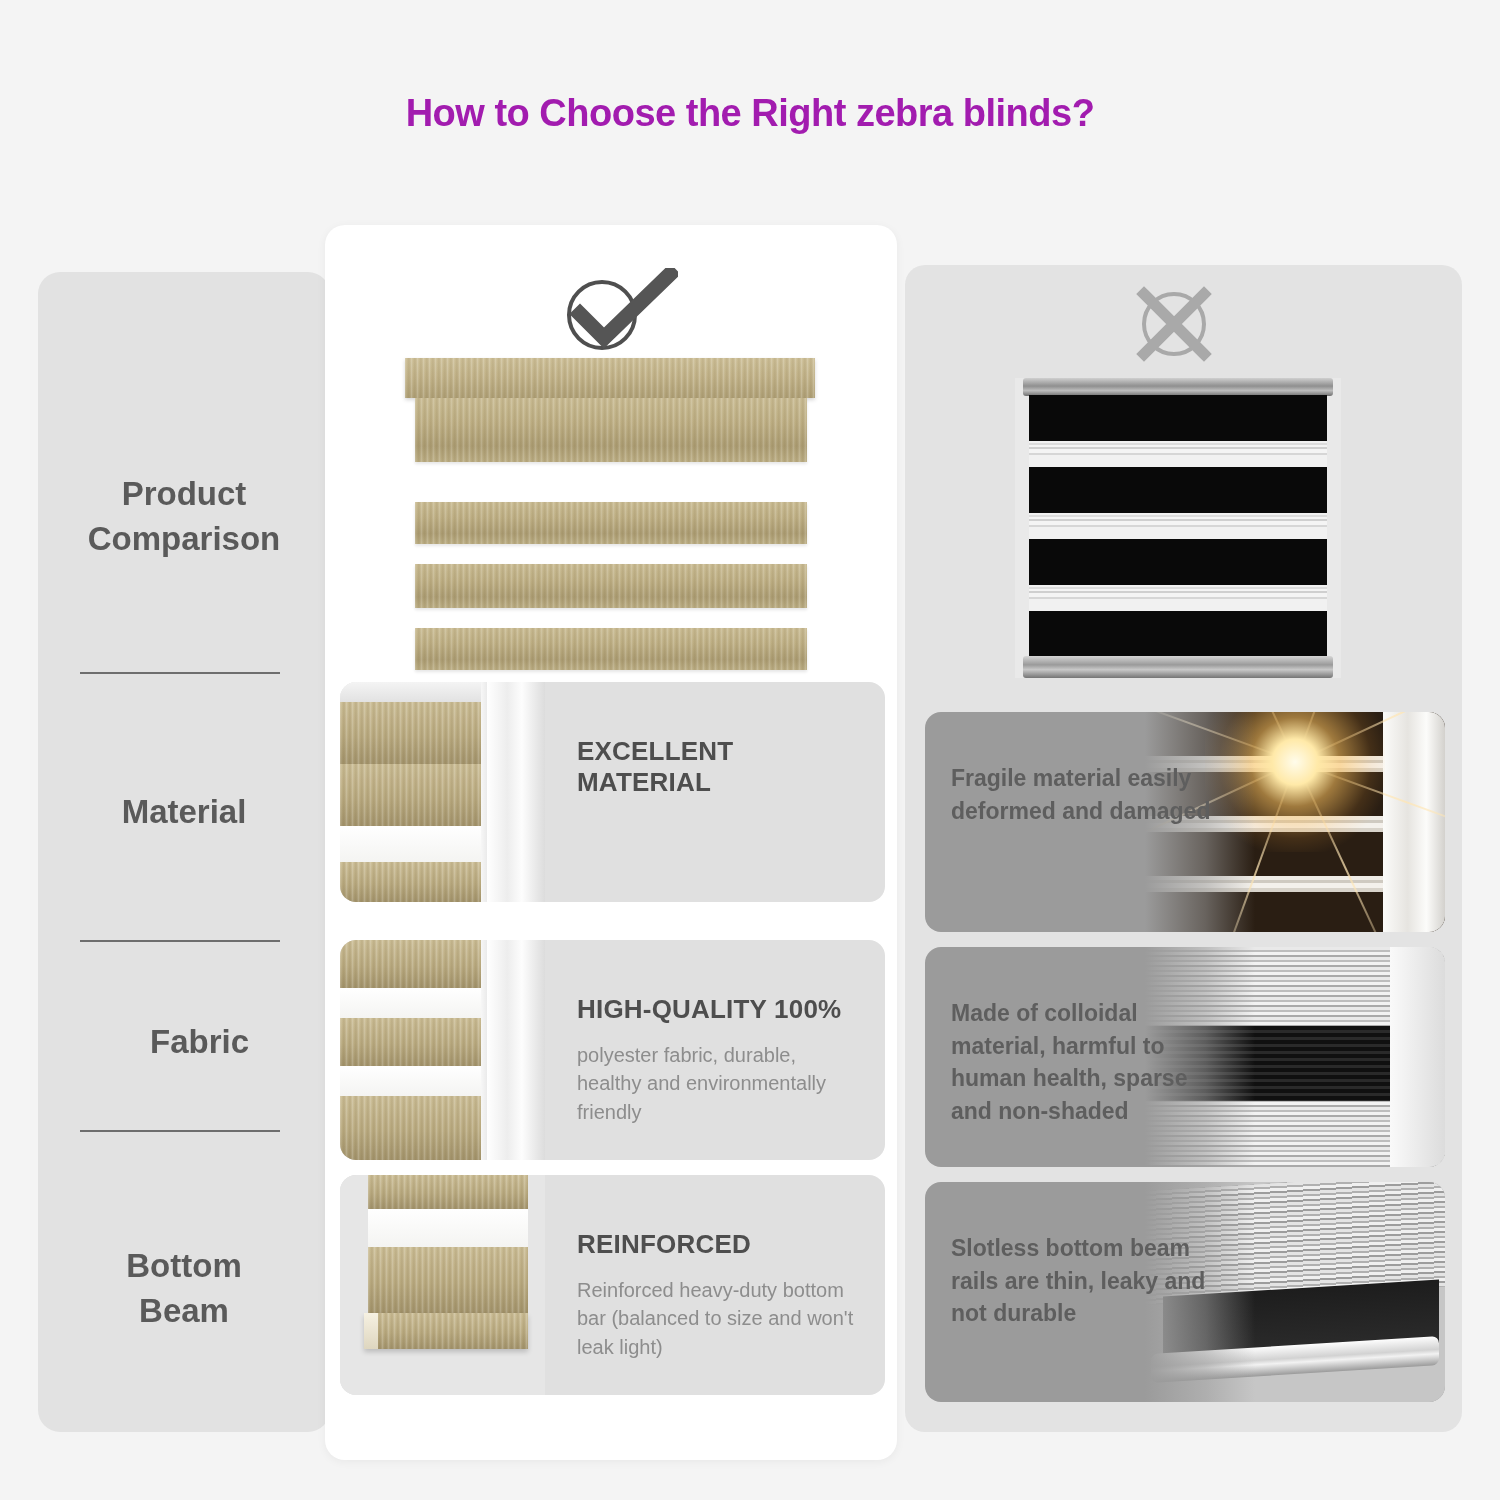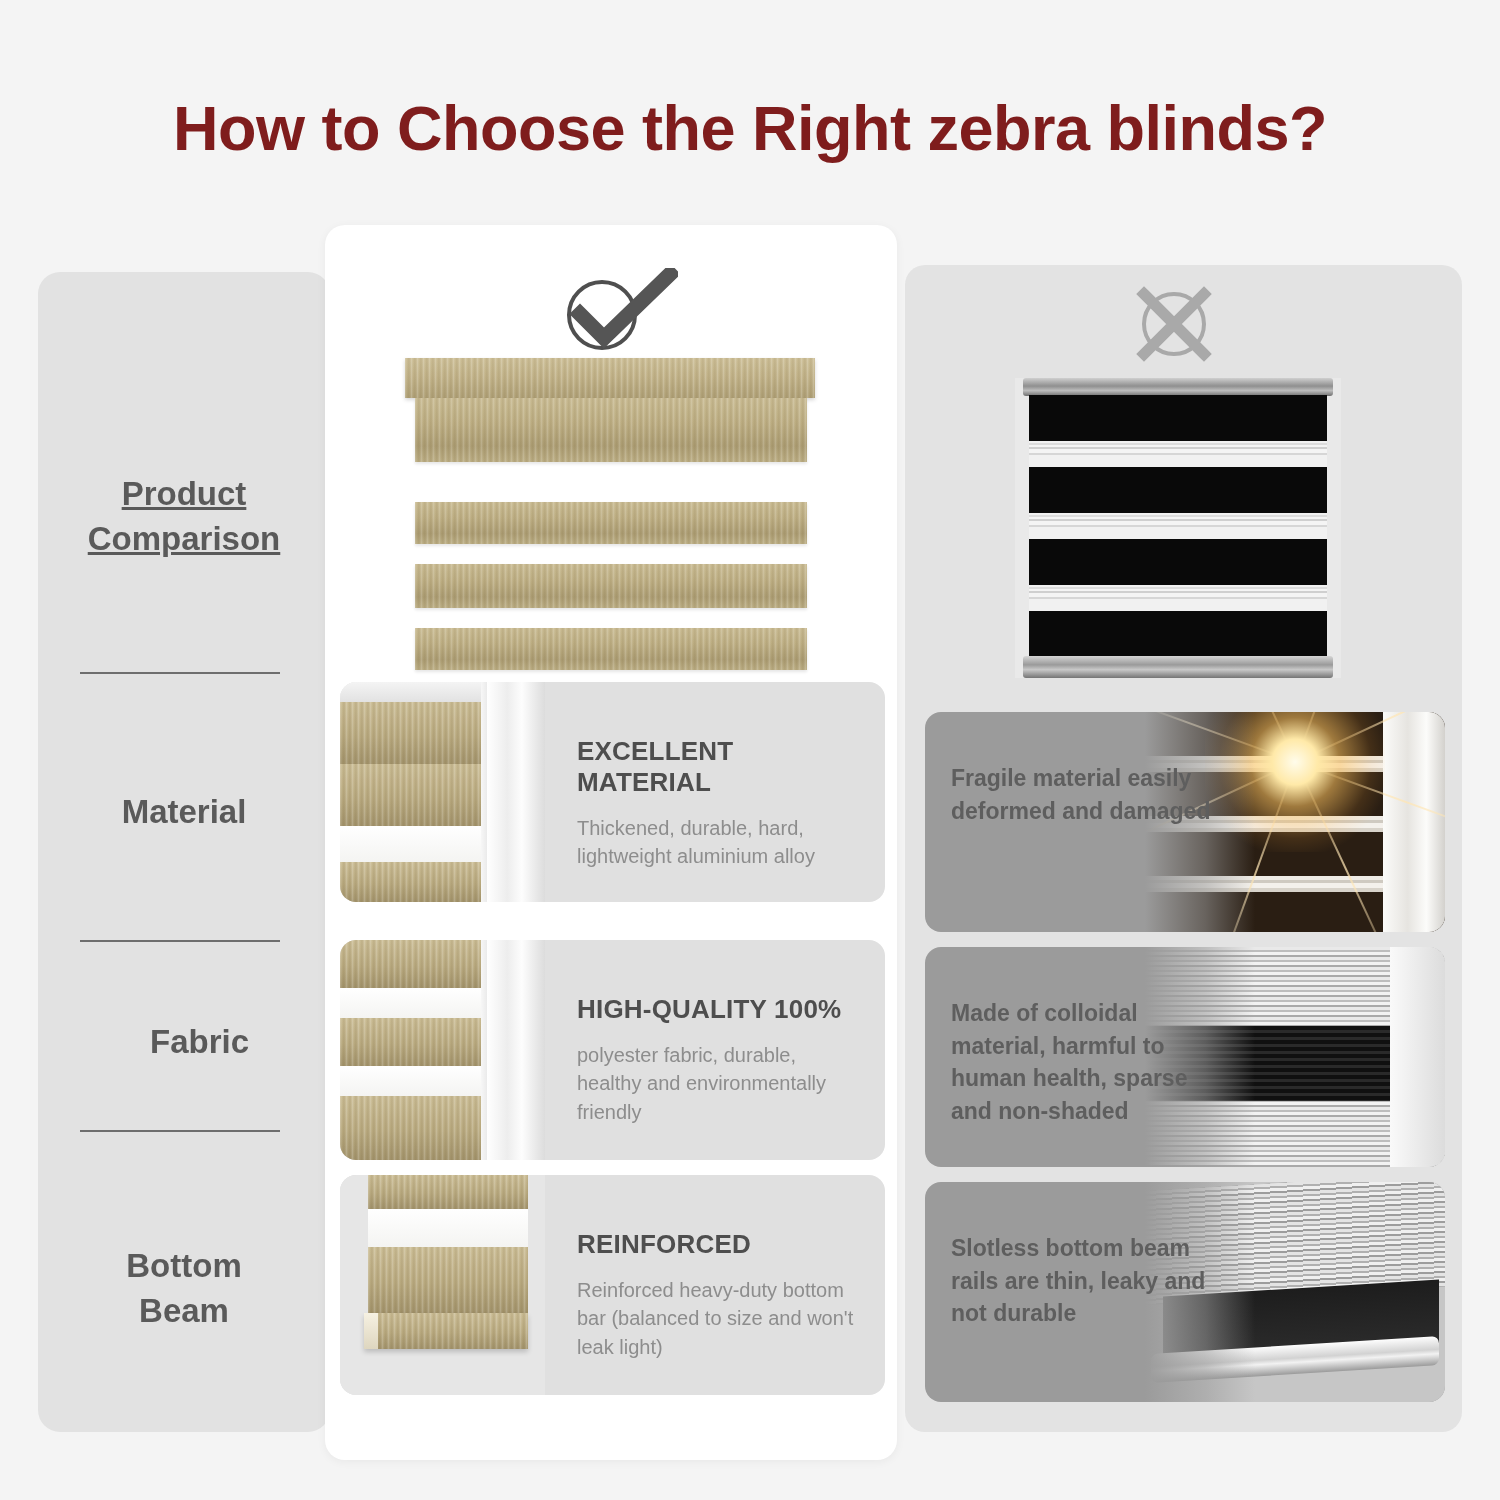--- a/index.html
+++ b/index.html
@@ -8,22 +8,22 @@
     background: #f5f5f5;
     font-family: "Liberation Sans", sans-serif;
     overflow: hidden;
   }
   #stage { position: relative; width: 1500px; height: 1500px; background: #f4f4f4; }
 
   
   .page-title {
     position: absolute; left: 0; top: 92px; width: 1500px;
     text-align: center;
-    font-size: 63px; font-weight: bold; letter-spacing: -0.5px;
-    color: #7f1d1d;
+    font-size: 38px; font-weight: bold; letter-spacing: -0.5px;
+    color: #a21caf;
   }
 
   
   .label-rail {
     position: absolute; left: 38px; top: 272px;
     width: 292px; height: 1160px;
     background: #e2e2e2; border-radius: 22px;
   }
   .rail-cell {
     position: absolute; left: 0; width: 292px;
@@ -227,21 +227,21 @@
   }
 </style>
 </head>
 <body>
 
 <div id="stage">
 
   <div class="page-title">How to Choose the Right zebra blinds?</div>
 
   <div class="label-rail">
-    <div class="rail-cell" style="top:180px;height:130px;text-decoration:underline;">
+    <div class="rail-cell" style="top:180px;height:130px;">
       <div>
         <div>Product</div>
         <div>Comparison</div>
       </div>
     </div>
     <div class="rail-divider" style="top:400px;"></div>
 
     <div class="rail-cell" style="top:510px;height:60px;">
       <div>Material</div>
     </div>
@@ -298,21 +298,20 @@
         <div class="blind-band" style="top:20px;height:62px;"></div>
         <div class="blind-band" style="top:82px;height:62px;"></div>
         <div class="light-band" style="top:144px;height:36px;"></div>
         <div class="blind-band" style="top:180px;height:40px;"></div>
         <div class="win-frame-b"></div>
         <div class="win-frame-a"></div>
       </div>
     </div>
     <div class="feat-text">
       <div class="feat-head">EXCELLENT MATERIAL</div>
-      <div class="feat-body">Thickened, durable, hard, lightweight aluminium alloy</div>
     </div>
   </div>
 
   <div class="feat-card" style="top:940px;">
     <div class="feat-img">
       <div class="win-crop">
         <div class="blind-band" style="top:0;height:48px;"></div>
         <div class="light-band" style="top:48px;height:30px;"></div>
         <div class="blind-band" style="top:78px;height:48px;"></div>
         <div class="light-band" style="top:126px;height:30px;"></div>

